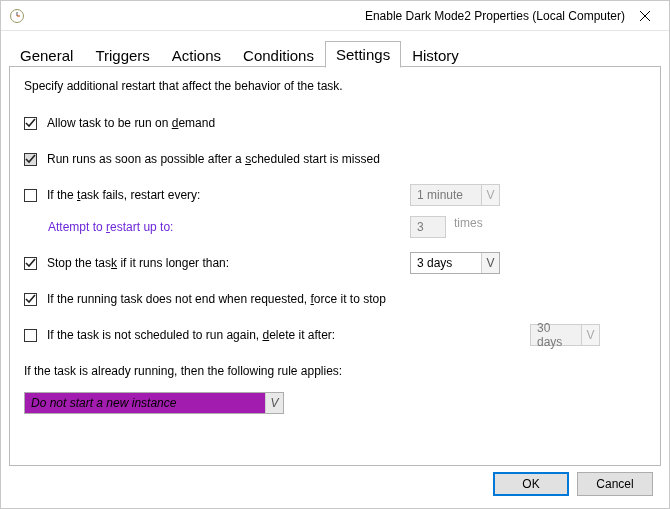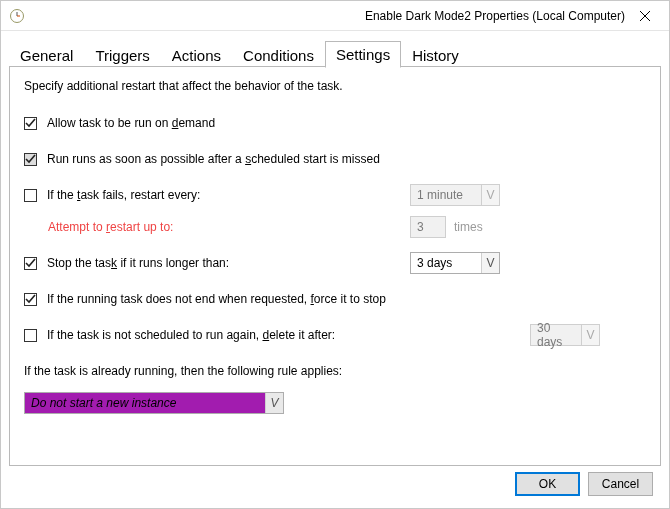--- a/index.html
+++ b/index.html
@@ -105,21 +105,21 @@
     background: #fff;
     cursor: pointer;
   }
   .checkbox svg { width: 11px; height: 11px; }
   .check-dark { stroke: #222; }
 
   .lbl {
     font-size: 12px;
     color: #000;
   }
-  .lbl.disabled { color: #ef4444; }
+  .lbl.disabled { color: #6d28d9; }
   .underline { text-decoration: underline; }
 
   .dropdown {
     display: flex;
     align-items: center;
     border: 1px solid #adadad;
     height: 22px;
     background: #fff;
   }
   .dropdown.disabled {
@@ -159,40 +159,39 @@
   }
   .static-after {
     margin-left: 8px;
     color: #9a9a9a;
     font-size: 12px;
   }
 
   .field-right {
     position: absolute;
     display: flex;
-    align-items: center;
     border-radius: 6px;
   }
 
   .instance-combo {
     width: 260px;
     background: #a21caf;
     font-style: italic;
   }
   .instance-combo .arrow { background: #e9e9e9; border-left: 1px solid #cfcfcf; }
 
   .footer {
     position: absolute;
     bottom: 12px;
     right: 16px;
     display: flex;
     gap: 8px;
   }
   .btn {
-    width: 65px;
+    width: 76px;
     height: 24px;
     font-size: 12px;
     border: 1px solid #adadad;
     background: #e1e1e1;
     display: flex;
     align-items: center;
     justify-content: center;
     cursor: pointer;
     margin-top: 32px;
   }

